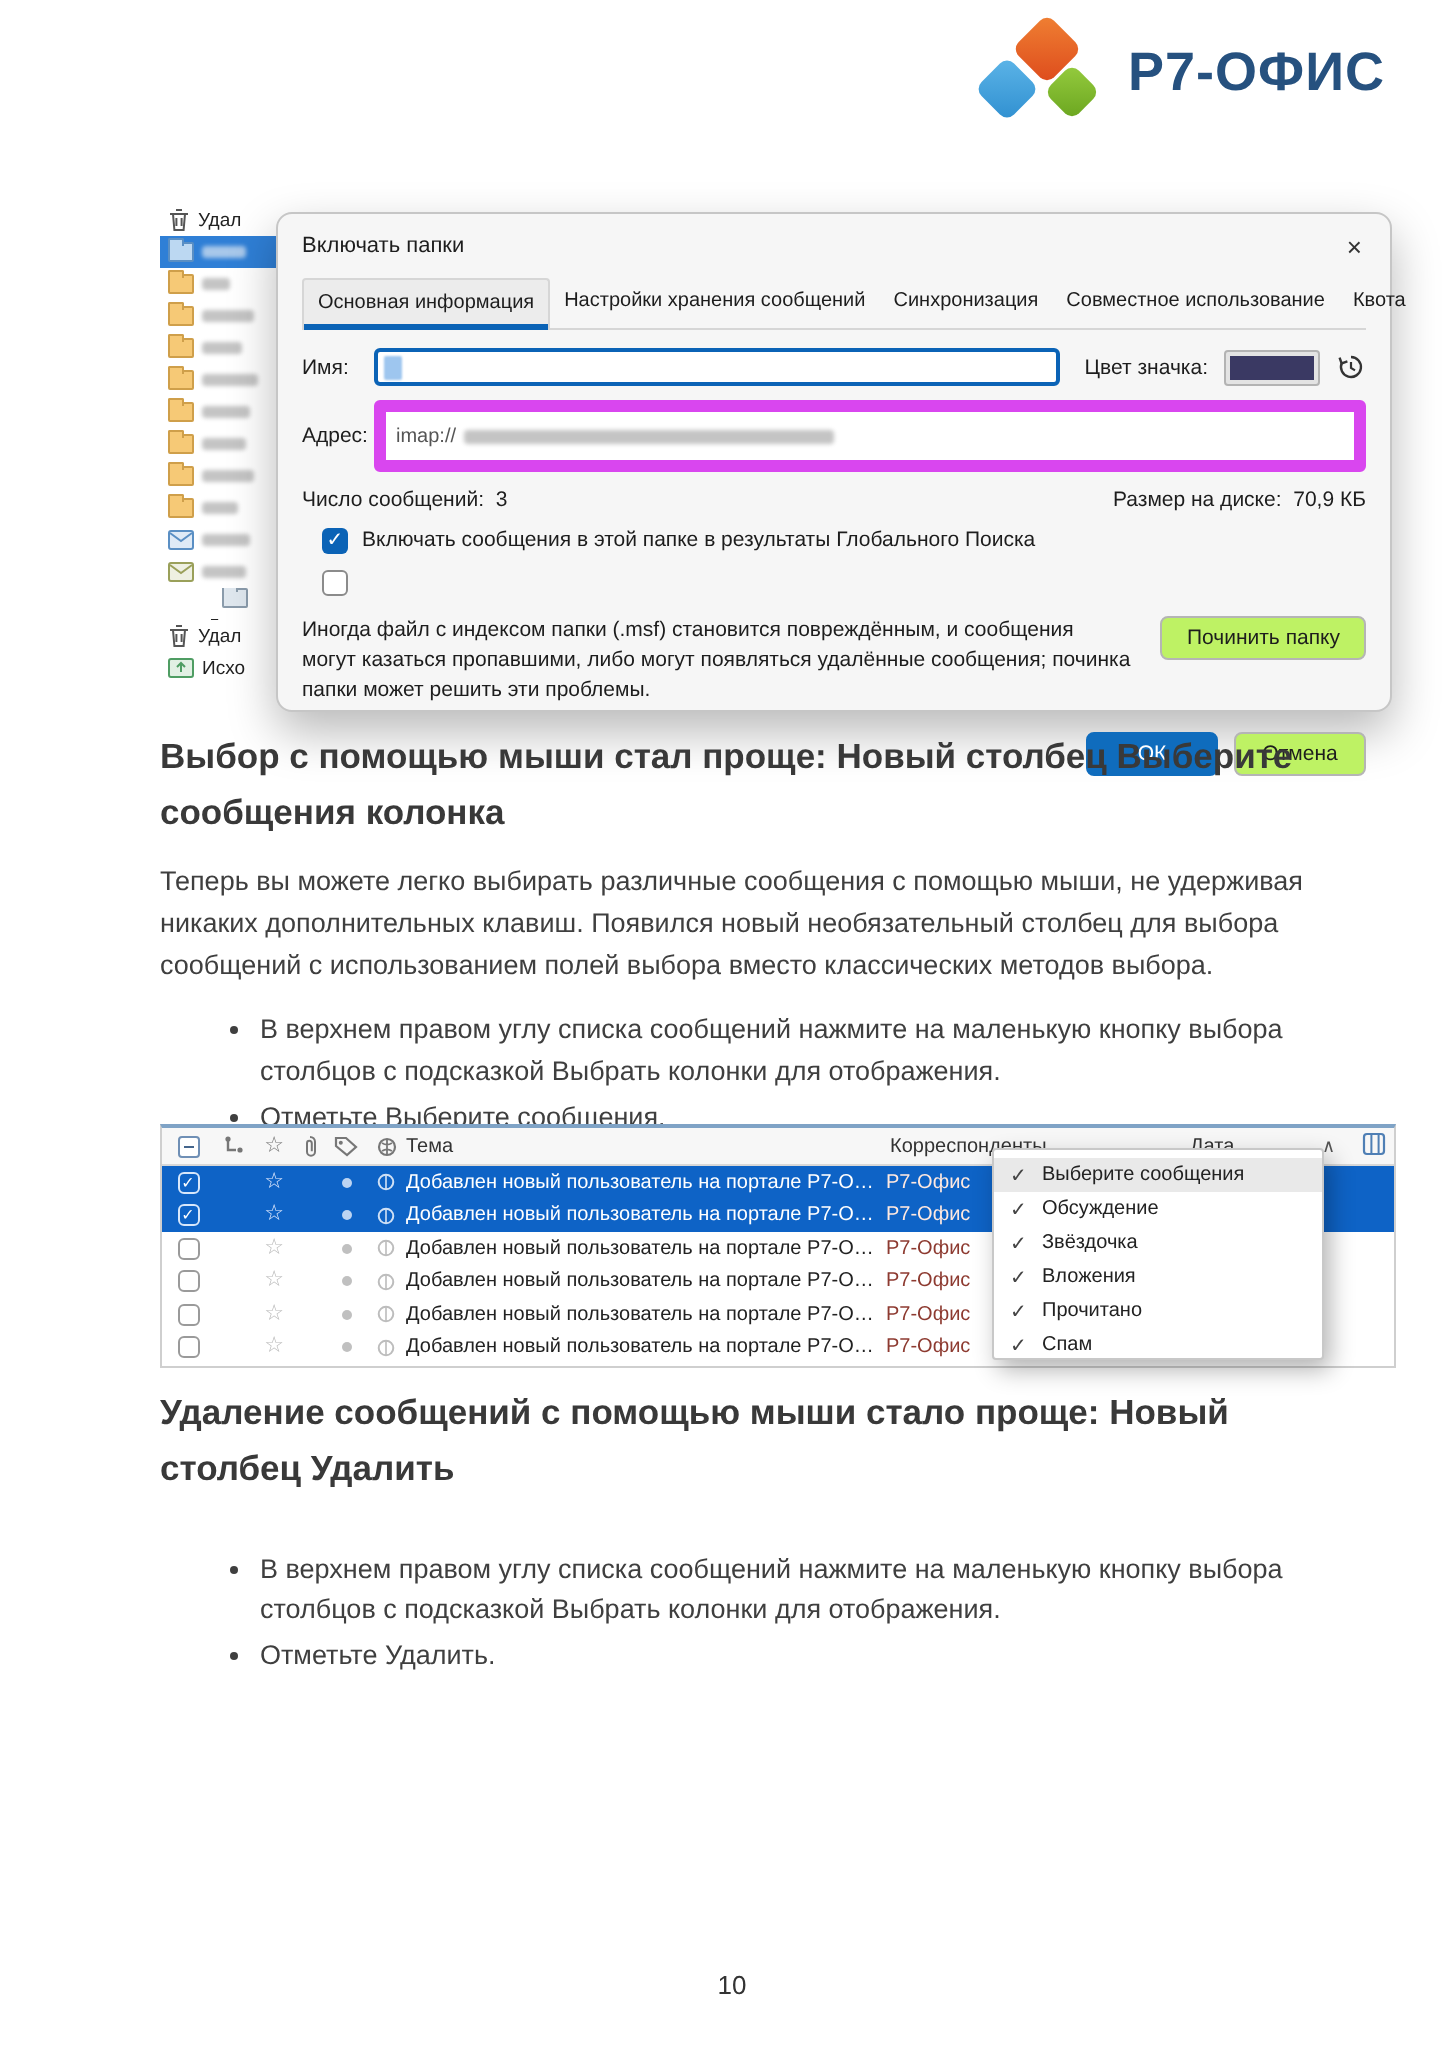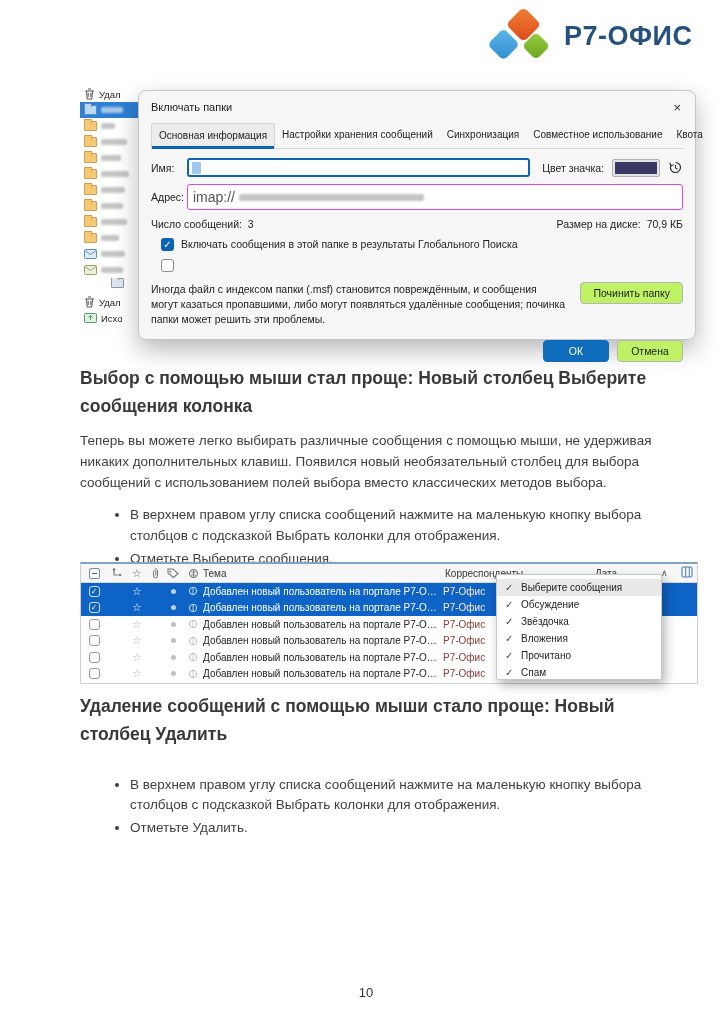--- a/index.html
+++ b/index.html
@@ -10,21 +10,21 @@
   
   .logo { position:absolute; top:8px; left:490px; width:222px; height:56px; display:flex; align-items:center; gap:12px; }
   .logo-mark { position:relative; width:62px; height:54px; flex:0 0 auto; }
   .diamond { position:absolute; border-radius:5px; transform:rotate(45deg); }
   .d-orange { left:21px; top:3px;  width:25px; height:25px; background:linear-gradient(135deg,#f08133,#dd4a1c); }
   .d-blue   { left:2px;  top:24px; width:23px; height:23px; background:linear-gradient(135deg,#5db5e8,#2f8fd0); }
   .d-green  { left:36px; top:27px; width:20px; height:20px; background:linear-gradient(135deg,#96cc3f,#6aa51f); }
   .logo-text { font-size:27px; font-weight:bold; color:#26517f; letter-spacing:.5px; }
 
   
-  .shot1 { position:absolute; left:80px; top:86px; width:616px; height:260px; }
+  .shot1 { position:absolute; left:80px; top:102px; width:616px; height:260px; }
   .folder-pane { position:absolute; left:0; top:0; width:70px; height:100%; font-size:9.5px; color:#222; }
   .fp-item { display:flex; align-items:center; gap:4px; height:16px; padding-left:4px; white-space:nowrap; overflow:hidden; }
   .fp-item.sel { background:#2f7fd6; }
   .fp-bold { font-weight:normal;flex-direction:column; }
   .folder-ico { width:13px; height:10px; background:#f6c976; border:1px solid #cf9f4a; border-radius:1px; position:relative; flex:0 0 auto; }
   .folder-ico::before { content:""; position:absolute; left:-1px; top:-3px; width:6px; height:3px; background:#f6c976; border:1px solid #cf9f4a; border-bottom:none; border-radius:1px 1px 0 0; }
   .folder-ico.blue { background:#bcd8f2; border-color:#5a8fc4; }
   .folder-ico.blue::before { background:#bcd8f2; border-color:#5a8fc4; }
   .folder-ico.plain { background:#dfe7ee; border-color:#8a9bab; }
   .folder-ico.plain::before { background:#dfe7ee; border-color:#8a9bab; }
@@ -40,21 +40,21 @@
   .tab.active { background:#ececec; border:1px solid #d6d6d6; border-bottom:none; border-radius:2px 2px 0 0; }
   .tab.active::after { content:""; position:absolute; left:0; right:0; bottom:-1px; height:3px; background:#0b63b6; }
   .frow { display:flex; align-items:center; margin-top:9px; }
   .flabel { width:36px; flex:0 0 auto; }
   .name-input { flex:1; height:19px; background:#fff; border:2px solid #0b63b6; border-radius:3px; display:flex; align-items:center; padding:0 3px; }
   .sel-chip { width:9px; height:12px; background:#9ec6ef; border-radius:1px; filter:blur(.6px); }
   .color-label { margin:0 8px 0 12px; white-space:nowrap; }
   .swatch-btn { background:#e3e3e3; border:1px solid #b3b3b3; border-radius:2px; padding:2px; }
   .swatch { width:42px; height:12px; }
   .reset { margin-left:8px; display:inline-flex; }
-  .addr-input { flex:1; height:17px; background:#fff; border:1px solid #d946ef; border-radius:3px; display:flex; align-items:center; gap:4px; padding:12px 5px; color:#555; font-size:14px; }
+  .addr-input { flex:1; height:17px; background:#fff; border:6px solid #d946ef; border-radius:3px; display:flex; align-items:center; gap:4px; padding:12px 5px; color:#555; font-size:10px; }
   .counts { display:flex; justify-content:space-between; margin-top:8px; }
   .cbrow { display:flex; align-items:flex-start; gap:7px; margin-top:8px; padding-left:10px; }
   .cb { width:13px; height:13px; border-radius:3px; flex:0 0 auto; }
   .cb.on { background:#0b63b6; color:#fff; font-size:10px; line-height:13px; text-align:center; }
   .cb.off { background:#fff; border:1px solid #8b8b8b; }
   .note-row { display:flex; margin-top:10px; gap:14px; }
   .note { flex:1; line-height:1.45; color:#1d1d1d; }
   .btn { font-size:10.5px; border-radius:4px; padding:4px 12px; white-space:nowrap; text-align:center; }
   .btn.gray { background:#bef264; border:1px solid #b5b5b5; color:#1d1d1d; }
   .btn.blue { background:#0f6cbd; border:1px solid #0f6cbd; color:#fff; }

